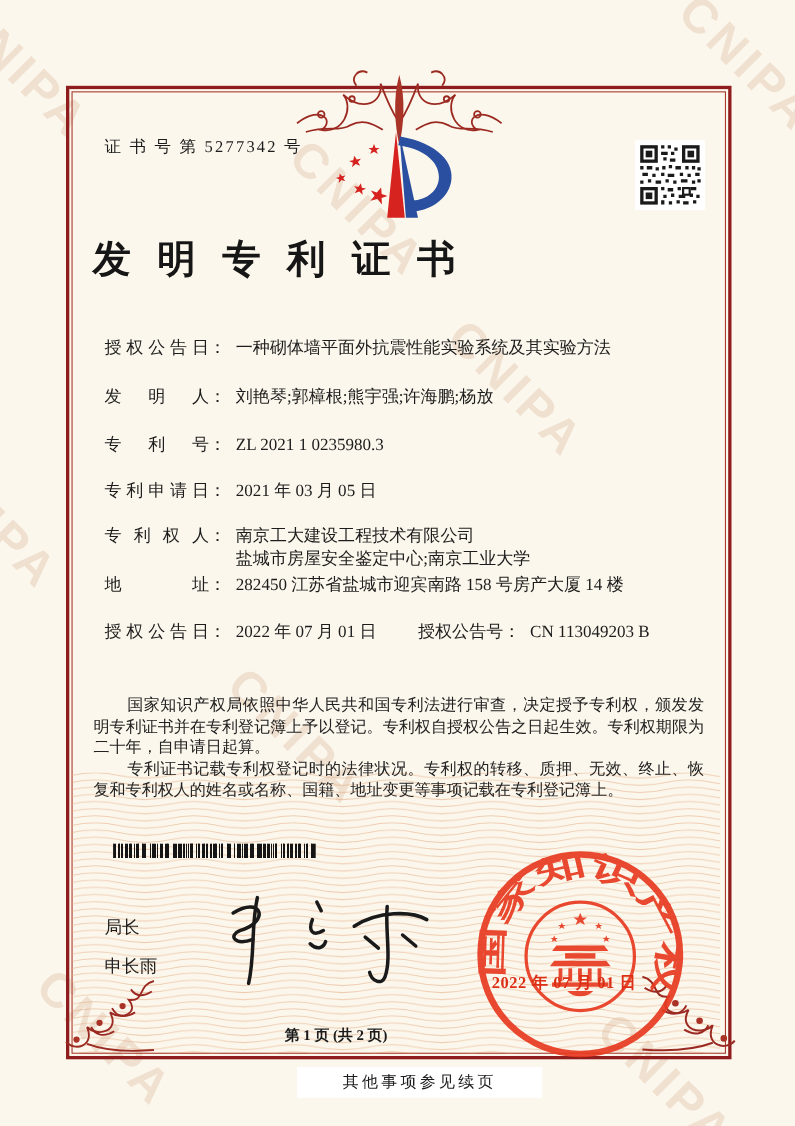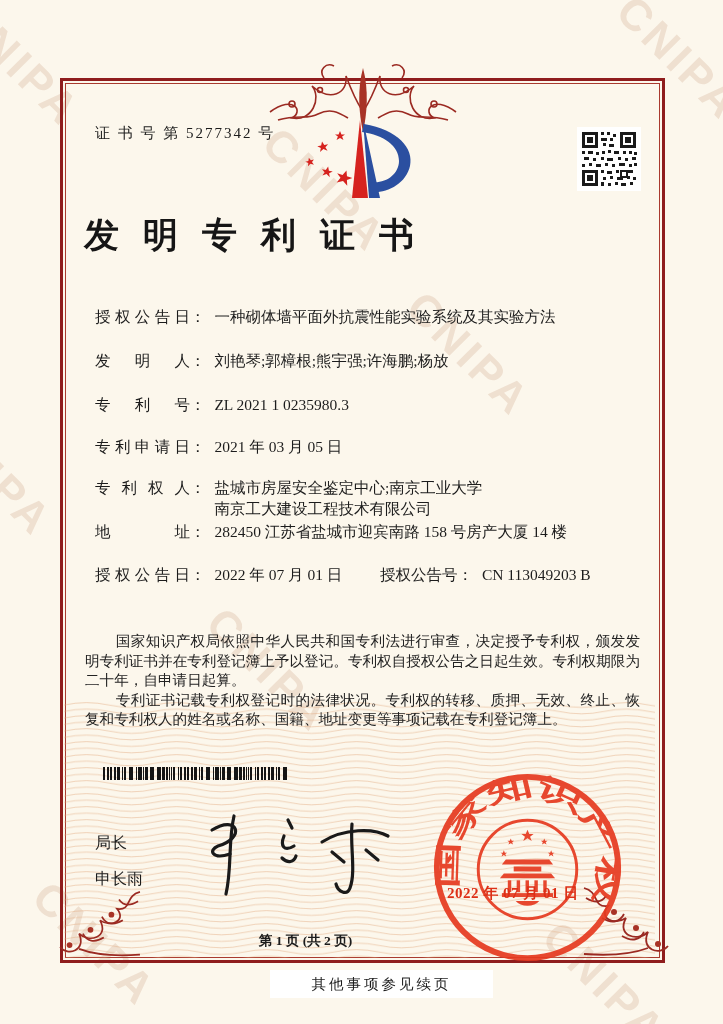--- a/index.html
+++ b/index.html
@@ -176,22 +176,22 @@
   </div>
 
   <div class="abs field" style="top:436px">
     <span class="flabel">专利申请日</span><span class="colon">：</span>
     <span class="fvalue">2021 年 03 月 05 日</span>
   </div>
 
   <div class="abs field" style="top:477px">
     <span class="flabel">专利权人</span><span class="colon">：</span>
     <span class="fvalue">
+      <span style="display:block">南京工大建设工程技术有限公司</span>
       <span style="display:block">盐城市房屋安全鉴定中心;南京工业大学</span>
-      <span style="display:block">南京工大建设工程技术有限公司</span>
     </span>
   </div>
 
   <div class="abs field" style="top:521px">
     <span class="flabel">地址</span><span class="colon">：</span>
     <span class="fvalue">282450 江苏省盐城市迎宾南路 158 号房产大厦 14 楼</span>
   </div>
 
   <div class="abs field" style="top:564px">
     <span class="flabel">授权公告日</span><span class="colon">：</span>

